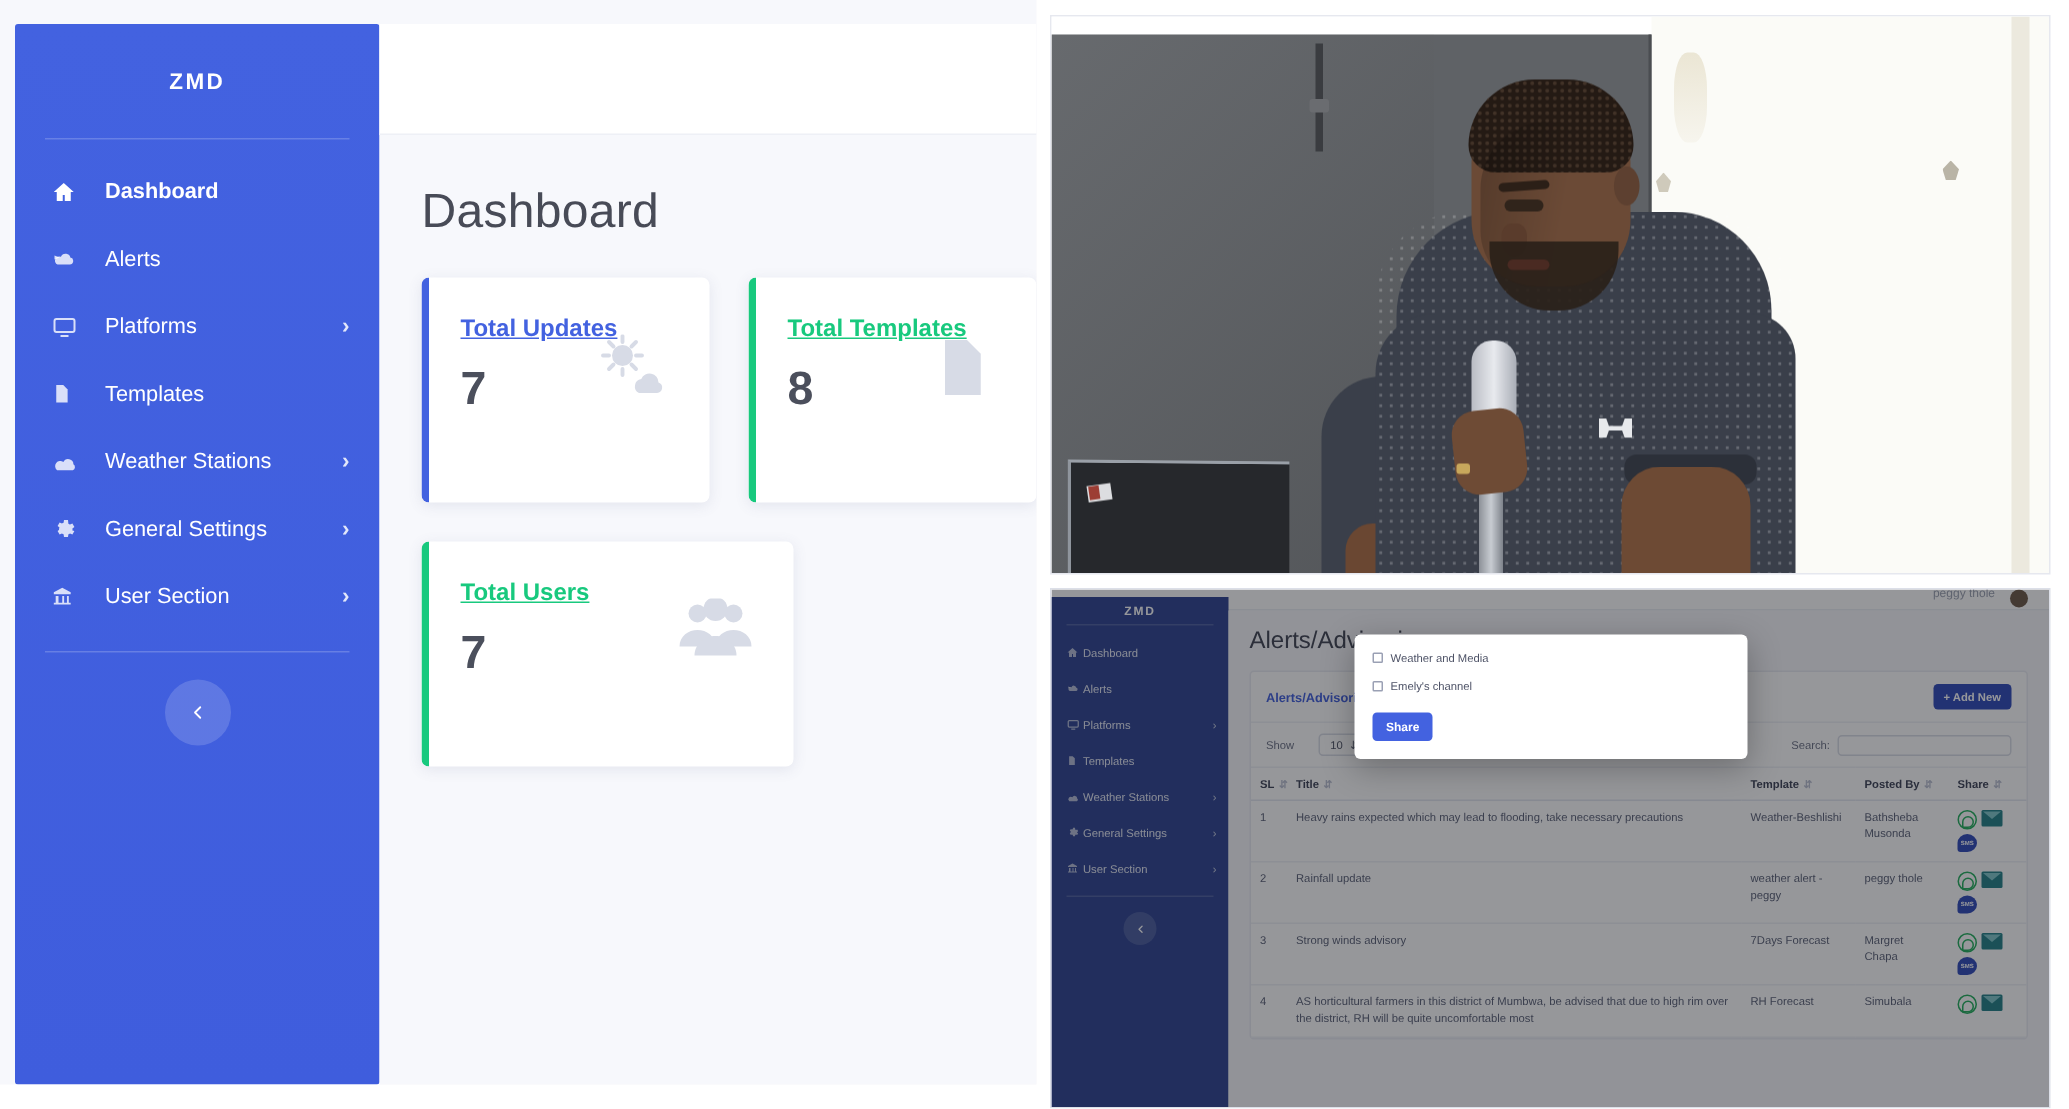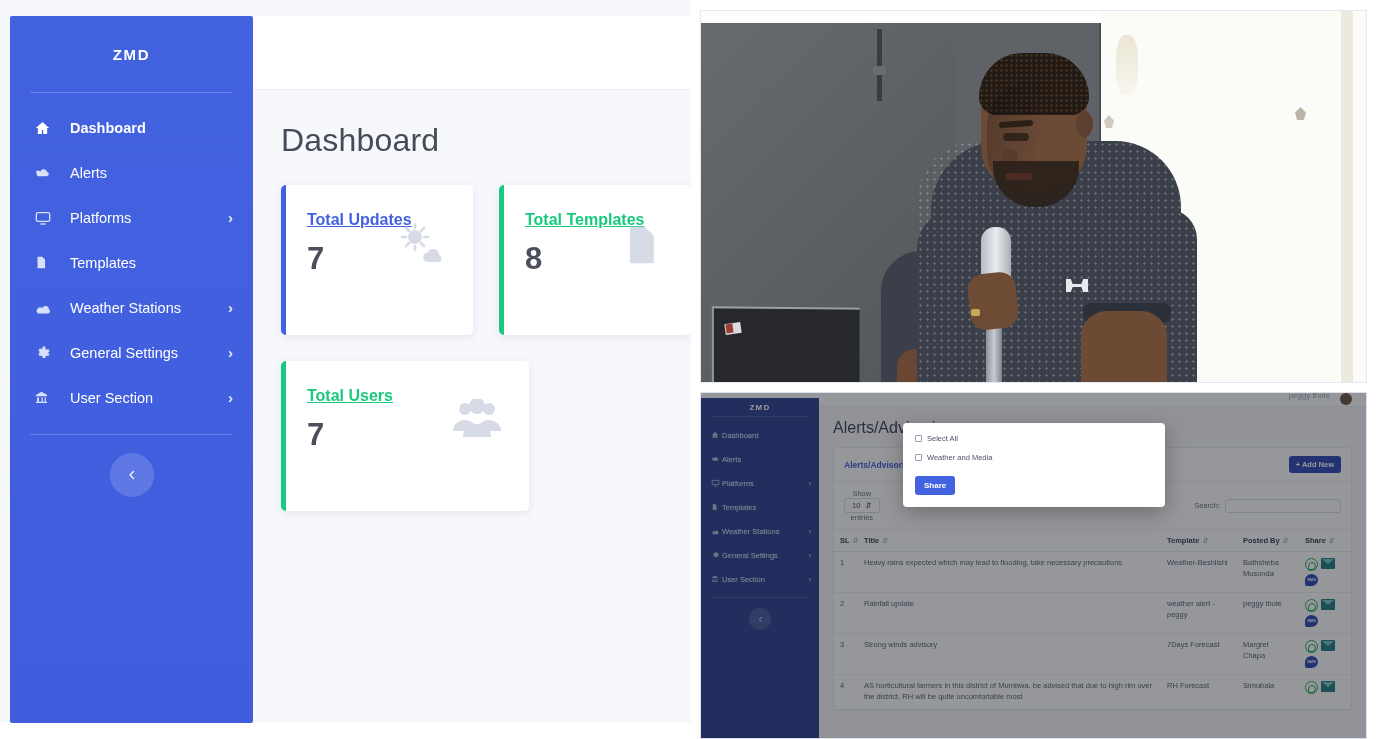--- a/index.html
+++ b/index.html
@@ -171,21 +171,21 @@
   .app-nav-item .achev { font-size:7.5px; color:rgba(255,255,255,.7); }
   .app-collapse { display:flex; justify-content:center; margin-top:10px;}
   .app-collapse div { width:22px; height:22px; border-radius:50%; background:rgba(255,255,255,.14); display:flex; align-items:center; justify-content:center; color:#fff; font-size:9px;}
   .app-main { position:absolute; left:118px; top:14px; right:0; bottom:0; background:#f7f8fc; padding:12px 14px 0 14px;}
   .app-h1 { font-size:16px; color:#3e4250; font-weight:400; margin-bottom:10px; }
   .app-card { background:#fff; border:1px solid #e9ebf2; border-radius:3px; }
   .app-card-head { display:flex; align-items:center; justify-content:space-between; padding:8px 10px; border-bottom:1px solid #eef0f6;}
   .app-card-title { color:#3f5ddd; font-size:8.5px; font-weight:700; }
   .btn-add { background:#2c47b8; color:#fff; font-size:7.5px; padding:4px 7px; border-radius:3px; font-weight:600;}
   .app-tools { display:flex; align-items:center; justify-content:space-between; padding:7px 10px; }
-  .show-wrap { display:flex; align-items:center; gap:0; font-size:7.5px; color:#6b7084;flex-direction:column; }
+  .show-wrap { display:flex; align-items:center; gap:16px; font-size:7.5px; color:#6b7084; }
   .show-sel { border:1px solid #d9dce6; border-radius:3px; padding:2px 7px; font-size:7.5px; color:#4a4f61; background:#fff; display:flex; gap:5px; align-items:center;}
   .search-wrap { display:flex; align-items:center; gap:5px; font-size:7.5px; color:#6b7084; }
   .search-input { width:116px; height:14px; border:1px solid #d9dce6; border-radius:3px; background:#fff; }
   table.alerts { width:100%; border-collapse:collapse; font-size:7.5px; table-layout:fixed; }
   table.alerts th {
     text-align:left; padding:6px 6px; color:#3b4054; font-weight:700;
     border-top:1px solid #eef0f6; border-bottom:1px solid #e4e7f0; white-space:nowrap;
   }
   table.alerts td {
     padding:6px 6px; color:#5a6076; vertical-align:top;
@@ -604,25 +604,25 @@
           </table>
         </div>
       </div>
 
       <div class="app-dim"></div>
 
       <div class="modal">
         <div class="modal-body">
           <label class="chk-row">
             <span class="chk"></span>
-            <span>Select All</span>
+            <span>Weather and Media</span>
           </label>
           <label class="chk-row">
             <span class="chk"></span>
-            <span>Weather and Media</span>
+            <span>Emely's channel</span>
           </label>
         </div>
         <div class="modal-foot">
           <span class="btn-share">Share</span>
         </div>
       </div>
 
     </div>
   </div>
 

